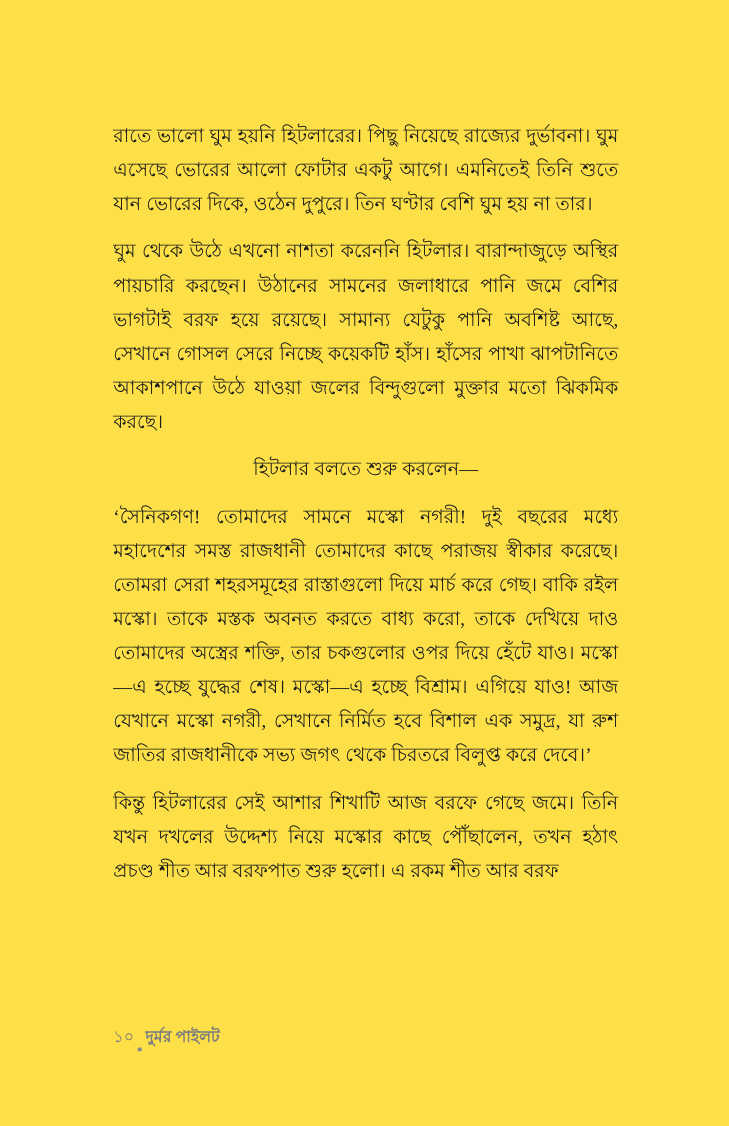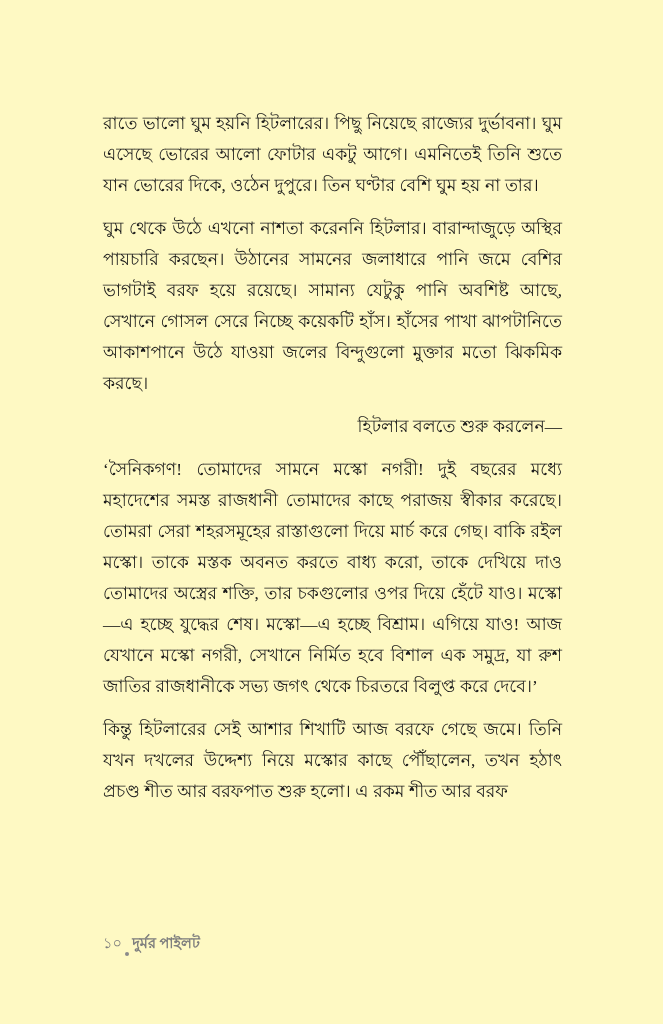--- a/index.html
+++ b/index.html
@@ -8,21 +8,21 @@
     padding: 0;
     background: #ffffff;
   }
   body {
     font-family: "Liberation Serif", "DejaVu Serif", serif;
   }
   .page {
     position: relative;
     width: 663px;
     height: 1024px;
-    background: #fef9c3;
+    background: #fde047;
     overflow: hidden;
     box-sizing: border-box;
   }
   .text-column {
     position: absolute;
     left: 103px;
     top: 108px;
     width: 459px;
   }
   .para {
@@ -35,21 +35,21 @@
     text-justify: inter-word;
     word-spacing: 0.02em;
     font-family: "Liberation Serif", "DejaVu Serif", serif;
     hyphens: none;
   }
   .para:last-child {
     margin-bottom: 0;
   }
   
   .para.short {
-    text-align: right;
+    text-align: center;
   }
   .footer {
     position: absolute;
     left: 103px;
     top: 930px;
     width: 459px;
     height: 26px;
     display: flex;
     align-items: flex-end;
     gap: 3px;

